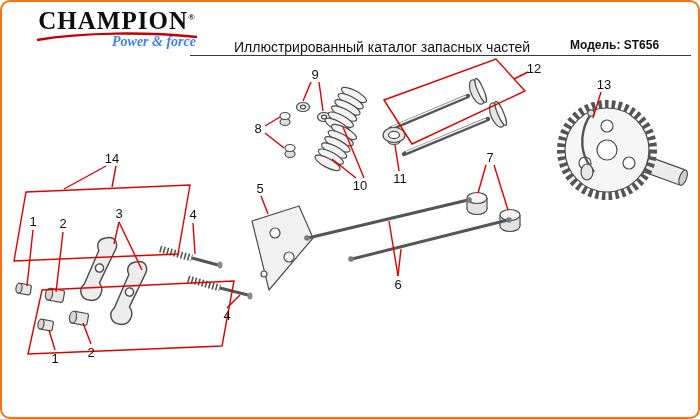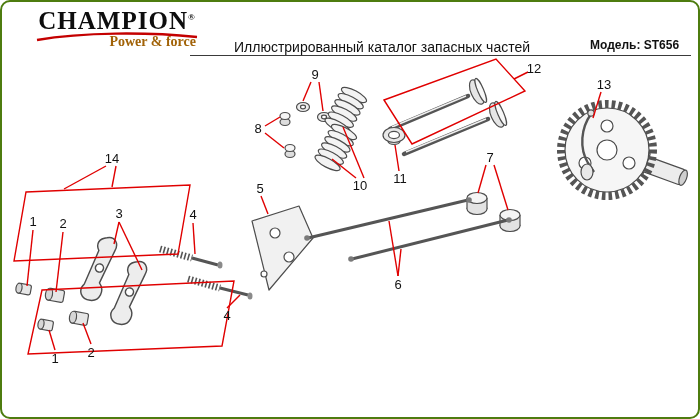--- a/index.html
+++ b/index.html
@@ -1,33 +1,33 @@
 <!DOCTYPE html>
 <html><head>
 <meta charset="utf-8">
 <style>
   html,body{margin:0;padding:0;background:#ffffff;}
   .page{
     position:relative;width:700px;height:419px;box-sizing:border-box;
-    background:#ffffff;border:2px solid #4d7c0f;border-radius:10px;overflow:hidden;
+    background:#ffffff;border:2px solid #f97316;border-radius:10px;overflow:hidden;
     font-family:"Liberation Sans",sans-serif;
   }
   .logo{position:absolute;left:26px;top:6px;width:178px;text-align:center;}
   .brand{
     font-family:"Liberation Serif",serif;font-weight:bold;font-size:25px;
     letter-spacing:1px;color:#0d0d0d;line-height:1;white-space:nowrap;
   }
   .brand sup{font-size:9px;vertical-align:super;}
   .swoosh{display:block;margin:-1px auto 0;}
   .tagline{
-    font-family:"Liberation Serif",serif;font-weight:bold;
-    font-size:14px;color:#a16207;margin-top:-8px;text-align:right;padding-right:10px;
+    font-family:"Liberation Serif",serif;font-style:italic;font-weight:bold;
+    font-size:14px;color:#3b82f6;margin-top:-8px;text-align:right;padding-right:10px;
   }
   .title{position:absolute;left:232px;top:37px;font-size:14px;color:#111;}
-  .model{position:absolute;left:588px;top:36px;font-size:12px;font-weight:bold;color:#111;}
+  .model{position:absolute;left:568px;top:36px;font-size:12px;font-weight:bold;color:#111;}
   .rule{position:absolute;left:188px;right:7px;top:53px;height:1px;background:#3a3a3a;}
   svg.diagram{position:absolute;left:0;top:0;}
   .callout{stroke:#e00000;stroke-width:1.4;fill:none;}
   .lbl{font-family:"Liberation Sans",sans-serif;font-size:13px;fill:#111;}
   .part{stroke:#4d4d4d;stroke-width:1.2;}
 </style>
 </head>
 <body>
 
 <div class="page">

